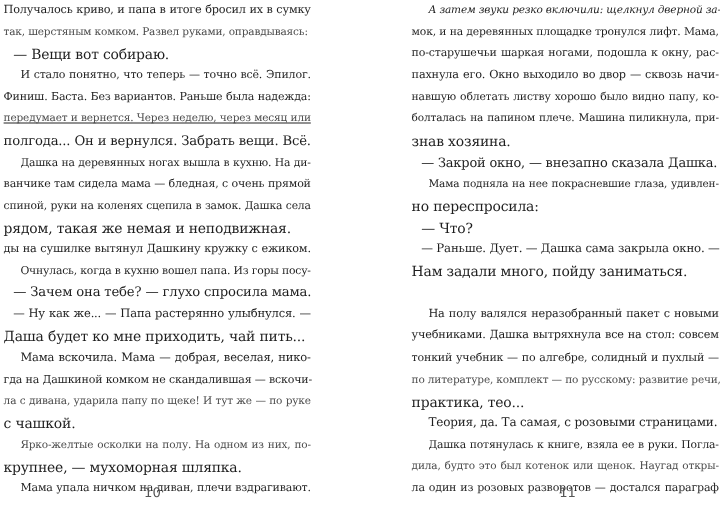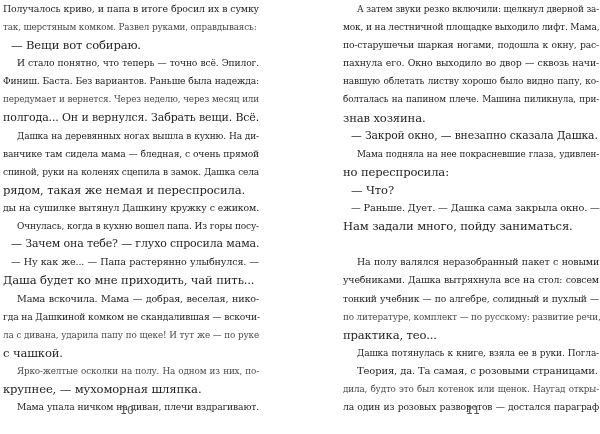--- a/index.html
+++ b/index.html
@@ -30,59 +30,59 @@
 </style>
 </head>
 <body>
 
 <div class="page left" id="left-page">
     <span class="line " style="font-size: 9.4px;">Получалось криво, и папа в итоге бросил их в сумку</span>
     <span class="line last light" style="font-size: 8.8px;">так, шерстяным комком. Развел руками, оправдываясь:</span>
     <span class="line dialog last">— Вещи вот собираю.</span>
     <span class="line indent" style="font-size: 9.2px;">И стало понятно, что теперь — точно всё. Эпилог.</span>
     <span class="line " style="font-size: 9.2px;">Финиш. Баста. Без вариантов. Раньше была надежда:</span>
-    <span class="line light" style="font-size: 8.8px;">передумает и вернется. Через неделю, через месяц или</span>
+    <span class="line light" style="font-size: 8.8px; text-decoration: underline;">передумает и вернется. Через неделю, через месяц или</span>
     <span class="line last" style="font-size: 11px;">полгода... Он и вернулся. Забрать вещи. Всё.</span>
     <span class="line indent" style="font-size: 9px;">Дашка на деревянных ногах вышла в кухню. На ди-</span>
     <span class="line " style="font-size: 9.2px;">ванчике там сидела мама — бледная, с очень прямой</span>
     <span class="line " style="font-size: 9px;">спиной, руки на коленях сцепила в замок. Дашка села</span>
-    <span class="line last">рядом, такая же немая и переспросила.</span>
+    <span class="line last">рядом, такая же немая и неподвижная.</span>
     <span class="line " style="font-size: 9.4px;">ды на сушилке вытянул Дашкину кружку с ежиком.</span>
     <span class="line indent" style="font-size: 9px;">Очнулась, когда в кухню вошел папа. Из горы посу-</span>
     <span class="line dialog last" style="font-size: 11px;">— Зачем она тебе? — глухо спросила мама.</span>
     <span class="line dialog" style="font-size: 9.6px;">— Ну как же... — Папа растерянно улыбнулся. —</span>
     <span class="line last">Даша будет ко мне приходить, чай пить...</span>
     <span class="line indent" style="font-size: 9.6px;">Мама вскочила. Мама — добрая, веселая, нико-</span>
     <span class="line " style="font-size: 9.2px;">гда на Дашкиной комком не скандалившая — вскочи-</span>
     <span class="line light" style="font-size: 8.8px;">ла с дивана, ударила папу по щеке! И тут же — по руке</span>
     <span class="line last">с чашкой.</span>
     <span class="line indent light" style="font-size: 8.8px;">Ярко-желтые осколки на полу. На одном из них, по-</span>
     <span class="line last">крупнее, — мухоморная шляпка.</span>
     <span class="line indent" style="font-size: 9.2px;">Мама упала ничком на диван, плечи вздрагивают.</span>
   </div>
 <div class="page right" id="right-page">
-    <span class="line indent" style="font-size: 8.8px;">А затем звуки резко включили: щелкнул дверной за-</span>
-    <span class="line " style="font-size: 9px;">мок, и на лестничной площадке выходило лифт. Мама,</span>
+    <span class="line indent" style="font-size: 8.8px; font-style: italic;">А затем звуки резко включили: щелкнул дверной за-</span>
+    <span class="line " style="font-size: 9px;">мок, и на деревянных площадке тронулся лифт. Мама,</span>
     <span class="line " style="font-size: 9.2px;">по-старушечьи шаркая ногами, подошла к окну, рас-</span>
     <span class="line " style="font-size: 9.4px;">пахнула его. Окно выходило во двор — сквозь начи-</span>
     <span class="line " style="font-size: 9px;">навшую облетать листву хорошо было видно папу, ко-</span>
     <span class="line " style="font-size: 8.8px;">болталась на папином плече. Машина пиликнула, при-</span>
     <span class="line last">знав хозяина.</span>
     <span class="line dialog last" style="font-size: 10.8px;">— Закрой окно, — внезапно сказала Дашка.</span>
     <span class="line indent" style="font-size: 8.8px;">Мама подняла на нее покрасневшие глаза, удивлен-</span>
     <span class="line last">но переспросила:</span>
     <span class="line dialog last">— Что?</span>
     <span class="line dialog" style="font-size: 9.8px;">— Раньше. Дует. — Дашка сама закрыла окно. —</span>
     <span class="line last">Нам задали много, пойду заниматься.</span>
     <span class="line blank"></span>
     <span class="line indent" style="font-size: 9.4px;">На полу валялся неразобранный пакет с новыми</span>
     <span class="line " style="font-size: 9.4px;">учебниками. Дашка вытряхнула все на стол: совсем</span>
     <span class="line " style="font-size: 9.2px;">тонкий учебник — по алгебре, солидный и пухлый —</span>
     <span class="line light" style="font-size: 8.8px;">по литературе, комплект — по русскому: развитие речи,</span>
     <span class="line last">практика, тео...</span>
+    <span class="line indent last" style="font-size: 10px;">Теория, да. Та самая, с розовыми страницами.</span>
     <span class="line indent" style="font-size: 9px;">Дашка потянулась к книге, взяла ее в руки. Погла-</span>
-    <span class="line indent last" style="font-size: 10px;">Теория, да. Та самая, с розовыми страницами.</span>
     <span class="line light" style="font-size: 8.8px;">дила, будто это был котенок или щенок. Наугад откры-</span>
     <span class="line " style="font-size: 9.2px;">ла один из розовых разворотов — достался параграф</span>
   </div>
 
 <div class="pagenum left">10</div>
 <div class="pagenum right">11</div>
 
 </body></html>

